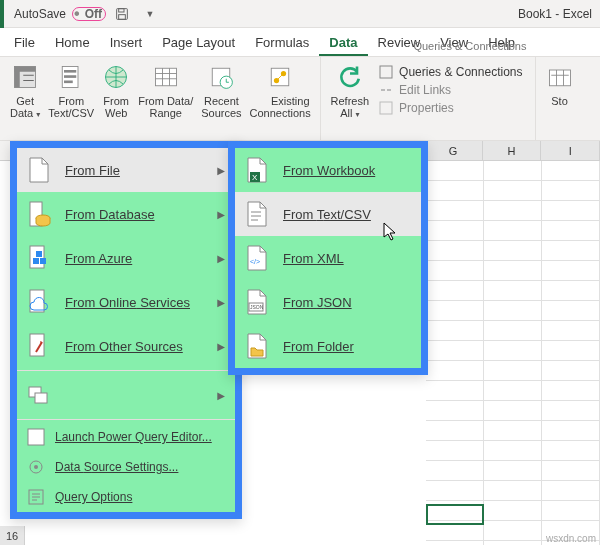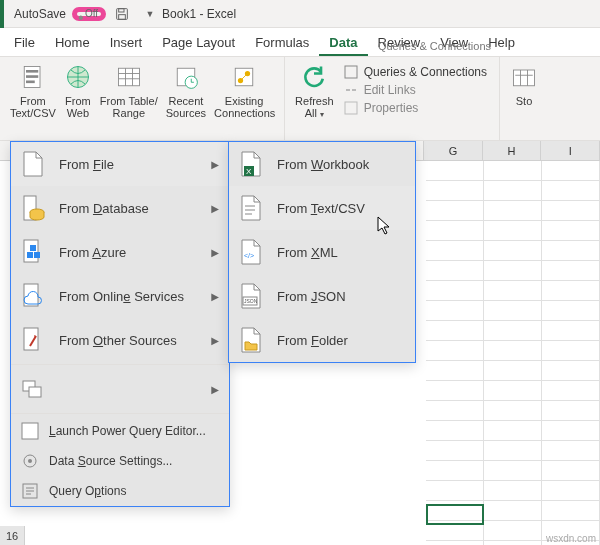--- a/index.html
+++ b/index.html
@@ -34,51 +34,52 @@
   .titlebar .autosave-group {
     display: flex;
     align-items: center;
     gap: 6px;
     margin-left: 6px;
     font-size: 12px;
   }
   .toggle-off {
     display: inline-flex;
     align-items: center;
-    border: 5px solid #ec4899;
+    border: 1px solid #ec4899;
     border-radius: 10px;
     width: 34px;
     height: 14px;
     position: relative;
-    font-size: 10px;
+    font-size: 12px;
     color: #666;
     justify-content: flex-end;
     padding-right: 3px;
     box-sizing: border-box;
+    font-weight: bold;
   }
   .toggle-off::before {
     content: "•";
     position: absolute;
     left: 1px;
     top: -3px;
     font-size: 16px;
     color: #8a8886;
   }
   .qat-btn {
     width: 24px;
     height: 24px;
     display: flex;
     align-items: center;
     justify-content: center;
     color: #606060;
     margin-left: 4px;
   }
   .title-text {
     flex: 1;
-    text-align: left;
+    text-align: right;
     font-size: 12px;
     color: #3a3a3a;
   }
   
   .ribbon-tabs {
     display: flex;
     align-items: flex-end;
     height: 28px;
     background: #ffffff;
     padding: 0 4px;
@@ -207,25 +208,26 @@
   }
   .active-cell {
     position: absolute;
     border: 2px solid #217346;
     box-sizing: border-box;
     pointer-events: none;
   }
   
   .menu {
     position: absolute;
-    background: #e5e5e5;
-    border: 1px solid #3b82f6;
+    background: #86efac;
+    border: 7px solid #3b82f6;
     box-shadow: 0 4px 12px rgba(0,0,0,.15);
     font-size: 13px;
     z-index: 10;
+    text-decoration: underline;
   }
   .menu-item {
     display: flex;
     align-items: center;
     height: 44px;
     padding: 0 14px 0 10px;
     cursor: pointer;
     position: relative;
     white-space: nowrap;
   }
@@ -310,20 +312,30 @@
   <div class="ribbon-tab">Review</div>
   <div class="ribbon-tab">View</div>
   <div class="ribbon-tab">Help</div>
 </div>
 
 <div class="ribbon">
 
   <div class="ribbon-group" style="border-right:1px solid #e1dfdd;">
     <div class="ribbon-bigbtn">
       <svg class="ico" viewBox="0 0 32 32">
+        <rect x="4" y="4" width="24" height="24" fill="#e2e2e2" stroke="#888"></rect>
+          <rect x="4" y="4" width="6" height="24" fill="#888"></rect>
+          <rect x="4" y="4" width="24" height="6" fill="#888"></rect>
+        <path d="M14 14 h12 M14 20 h12" stroke="#555"></path>
+      </svg>
+      <span class="lbl"><span style="white-space:pre-line;">Get
+Data</span> <span class="dd-caret">▾</span></span>
+    </div>
+    <div class="ribbon-bigbtn">
+      <svg class="ico" viewBox="0 0 32 32">
           <rect x="6" y="4" width="18" height="24" fill="#fff" stroke="#888"></rect>
           <rect x="8" y="8" width="14" height="3" fill="#888"></rect>
           <rect x="8" y="14" width="14" height="3" fill="#888"></rect>
           <rect x="8" y="20" width="10" height="3" fill="#888"></rect>
         </svg>
       <span class="lbl" style="white-space:pre-line;">From
 Text/CSV</span>
     </div>
     <div class="ribbon-bigbtn">
       <svg class="ico" viewBox="0 0 32 32">
@@ -331,40 +343,40 @@
           <path d="M4 16 h24 M16 4 v24 M8 8 q8 8 16 0 M8 24 q8 -8 16 0" stroke="#2a7" fill="none"></path>
         </svg>
       <span class="lbl" style="white-space:pre-line;">From
 Web</span>
     </div>
     <div class="ribbon-bigbtn">
       <svg class="ico" viewBox="0 0 32 32">
           <rect x="4" y="6" width="24" height="20" fill="#fff" stroke="#888"></rect>
           <path d="M4 12 h24 M4 18 h24 M12 6 v20 M20 6 v20" stroke="#888"></path>
         </svg>
-      <span class="lbl" style="white-space:pre-line;">From Table/
+      <span class="lbl" style="white-space:pre-line;">From Data/
 Range</span>
     </div>
     <div class="ribbon-bigbtn">
       <svg class="ico" viewBox="0 0 32 32">
           <rect x="6" y="6" width="20" height="20" fill="#fff" stroke="#888"></rect>
           <circle cx="22" cy="22" r="7" fill="#fff" stroke="#2a7"></circle>
           <path d="M22 18 v4 h3" stroke="#2a7" fill="none"></path>
         </svg>
       <span class="lbl" style="white-space:pre-line;">Recent
 Sources</span>
     </div>
     <div class="ribbon-bigbtn">
       <svg class="ico" viewBox="0 0 32 32">
           <rect x="6" y="6" width="20" height="20" fill="#fff" stroke="#888"></rect>
           <circle cx="12" cy="20" r="3" fill="#e9b000"></circle>
           <circle cx="20" cy="12" r="3" fill="#e9b000"></circle>
           <path d="M12 20 L20 12" stroke="#e9b000"></path>
         </svg>
-      <span class="lbl" style="white-space:pre-line;">Existing
+      <span class="lbl" style="white-space:pre-line;text-align:right;">Existing
 Connections</span>
     </div>
   </div>
 
   <div class="ribbon-group">
     <div class="ribbon-bigbtn">
       <svg class="ico" viewBox="0 0 32 32">
           <path d="M24 10 a10 10 0 1 0 2 8" fill="none" stroke="#2a7" stroke-width="3"></path>
           <path d="M24 4 v8 h-8" fill="none" stroke="#2a7" stroke-width="3"></path>
         </svg>

